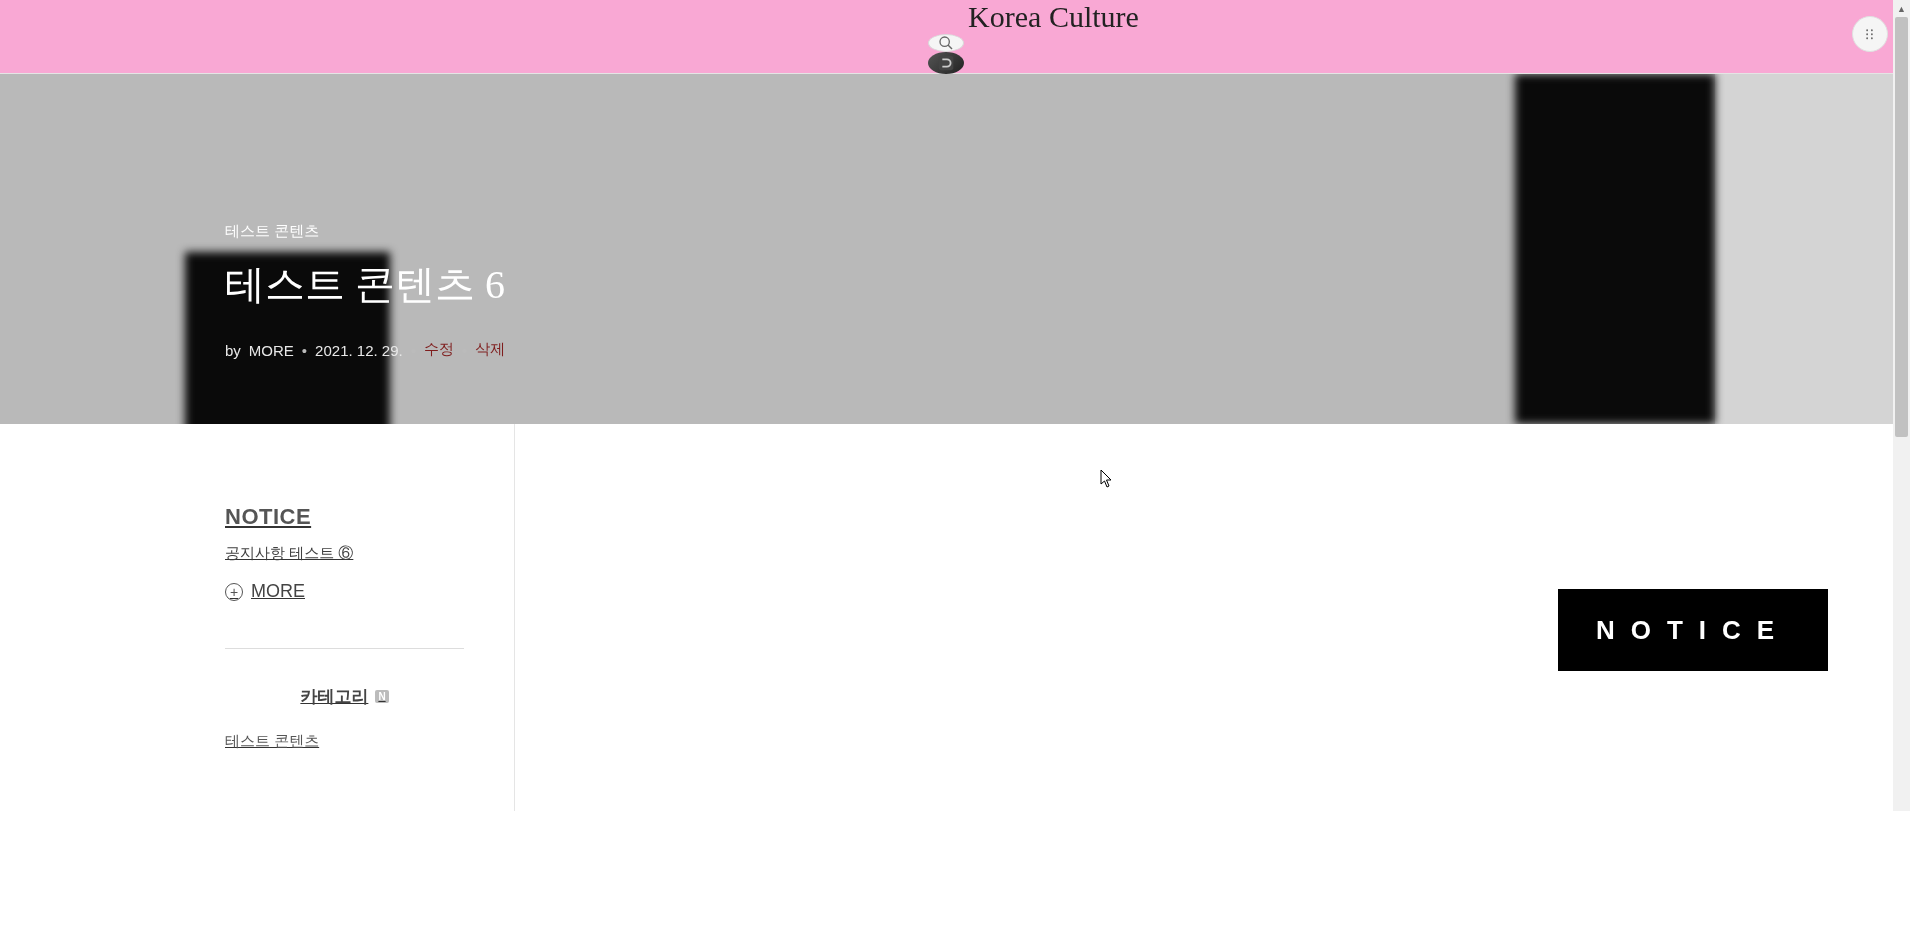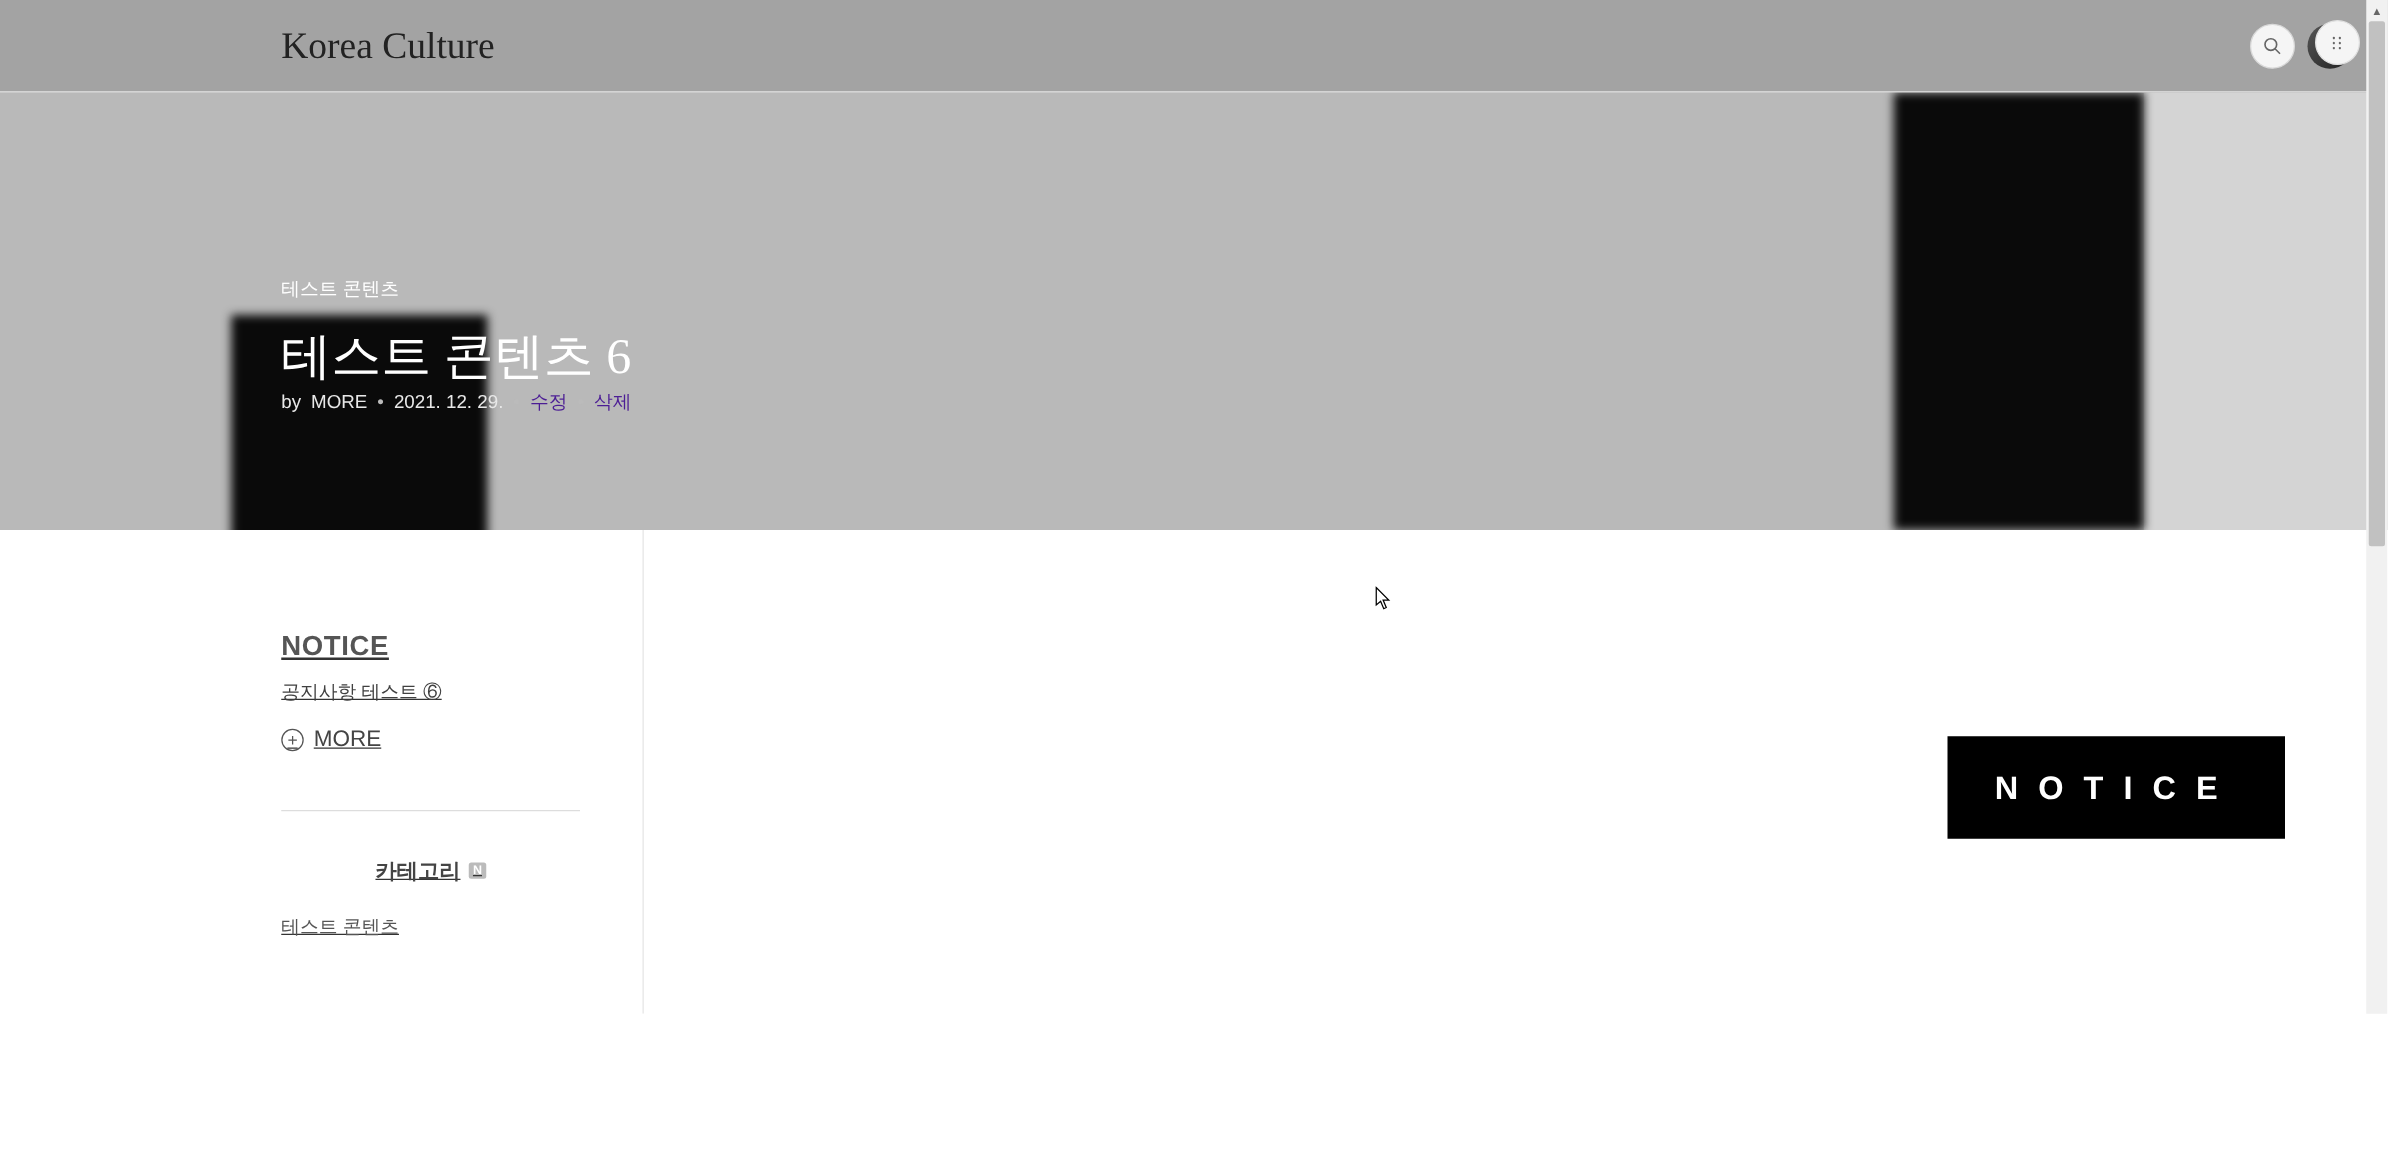--- a/index.html
+++ b/index.html
@@ -8,25 +8,26 @@
     background: #fff;
     color: #333;
     width: 1910px;
     position: relative;
   }
 
   
   .top-header {
     height: 74px;
     width: 100%;
-    background: #a3a3a3;
+    background: #f9a8d4;
     border-bottom: 1px solid #e5e5e5;
     display: flex;
     align-items: center;
     padding: 0 28px 0 0;
+    flex-direction: column;
   }
   .site-title {
     font-family: Georgia, "Times New Roman", serif;
     font-size: 30px;
     font-weight: 400;
     color: #222;
     margin-left: 225px;
   }
   .top-header-spacer { flex: 1; }
   .top-icon-btn {
@@ -102,25 +103,25 @@
   }
   .hero-title {
     font-family: Georgia, "Times New Roman", serif;
     font-size: 40px;
     font-weight: 400;
   }
   .hero-meta {
     font-size: 15px;
     color: #e8e8e8;
     display:flex;
-    align-items:center;
+    align-items:flex-end;
     gap: 8px;
   }
   .hero-meta .sep { color:#bbb; }
-  .hero-meta a { color:#4c1d95; cursor:pointer; }
+  .hero-meta a { color:#7f1d1d; cursor:pointer;margin-top:28px; }
 
   
   .lower {
     display: flex;
     width: 100%;
     text-decoration: underline;
   }
   .sidebar {
     width: 515px;
     border-right: 1px solid #e5e5e5;

